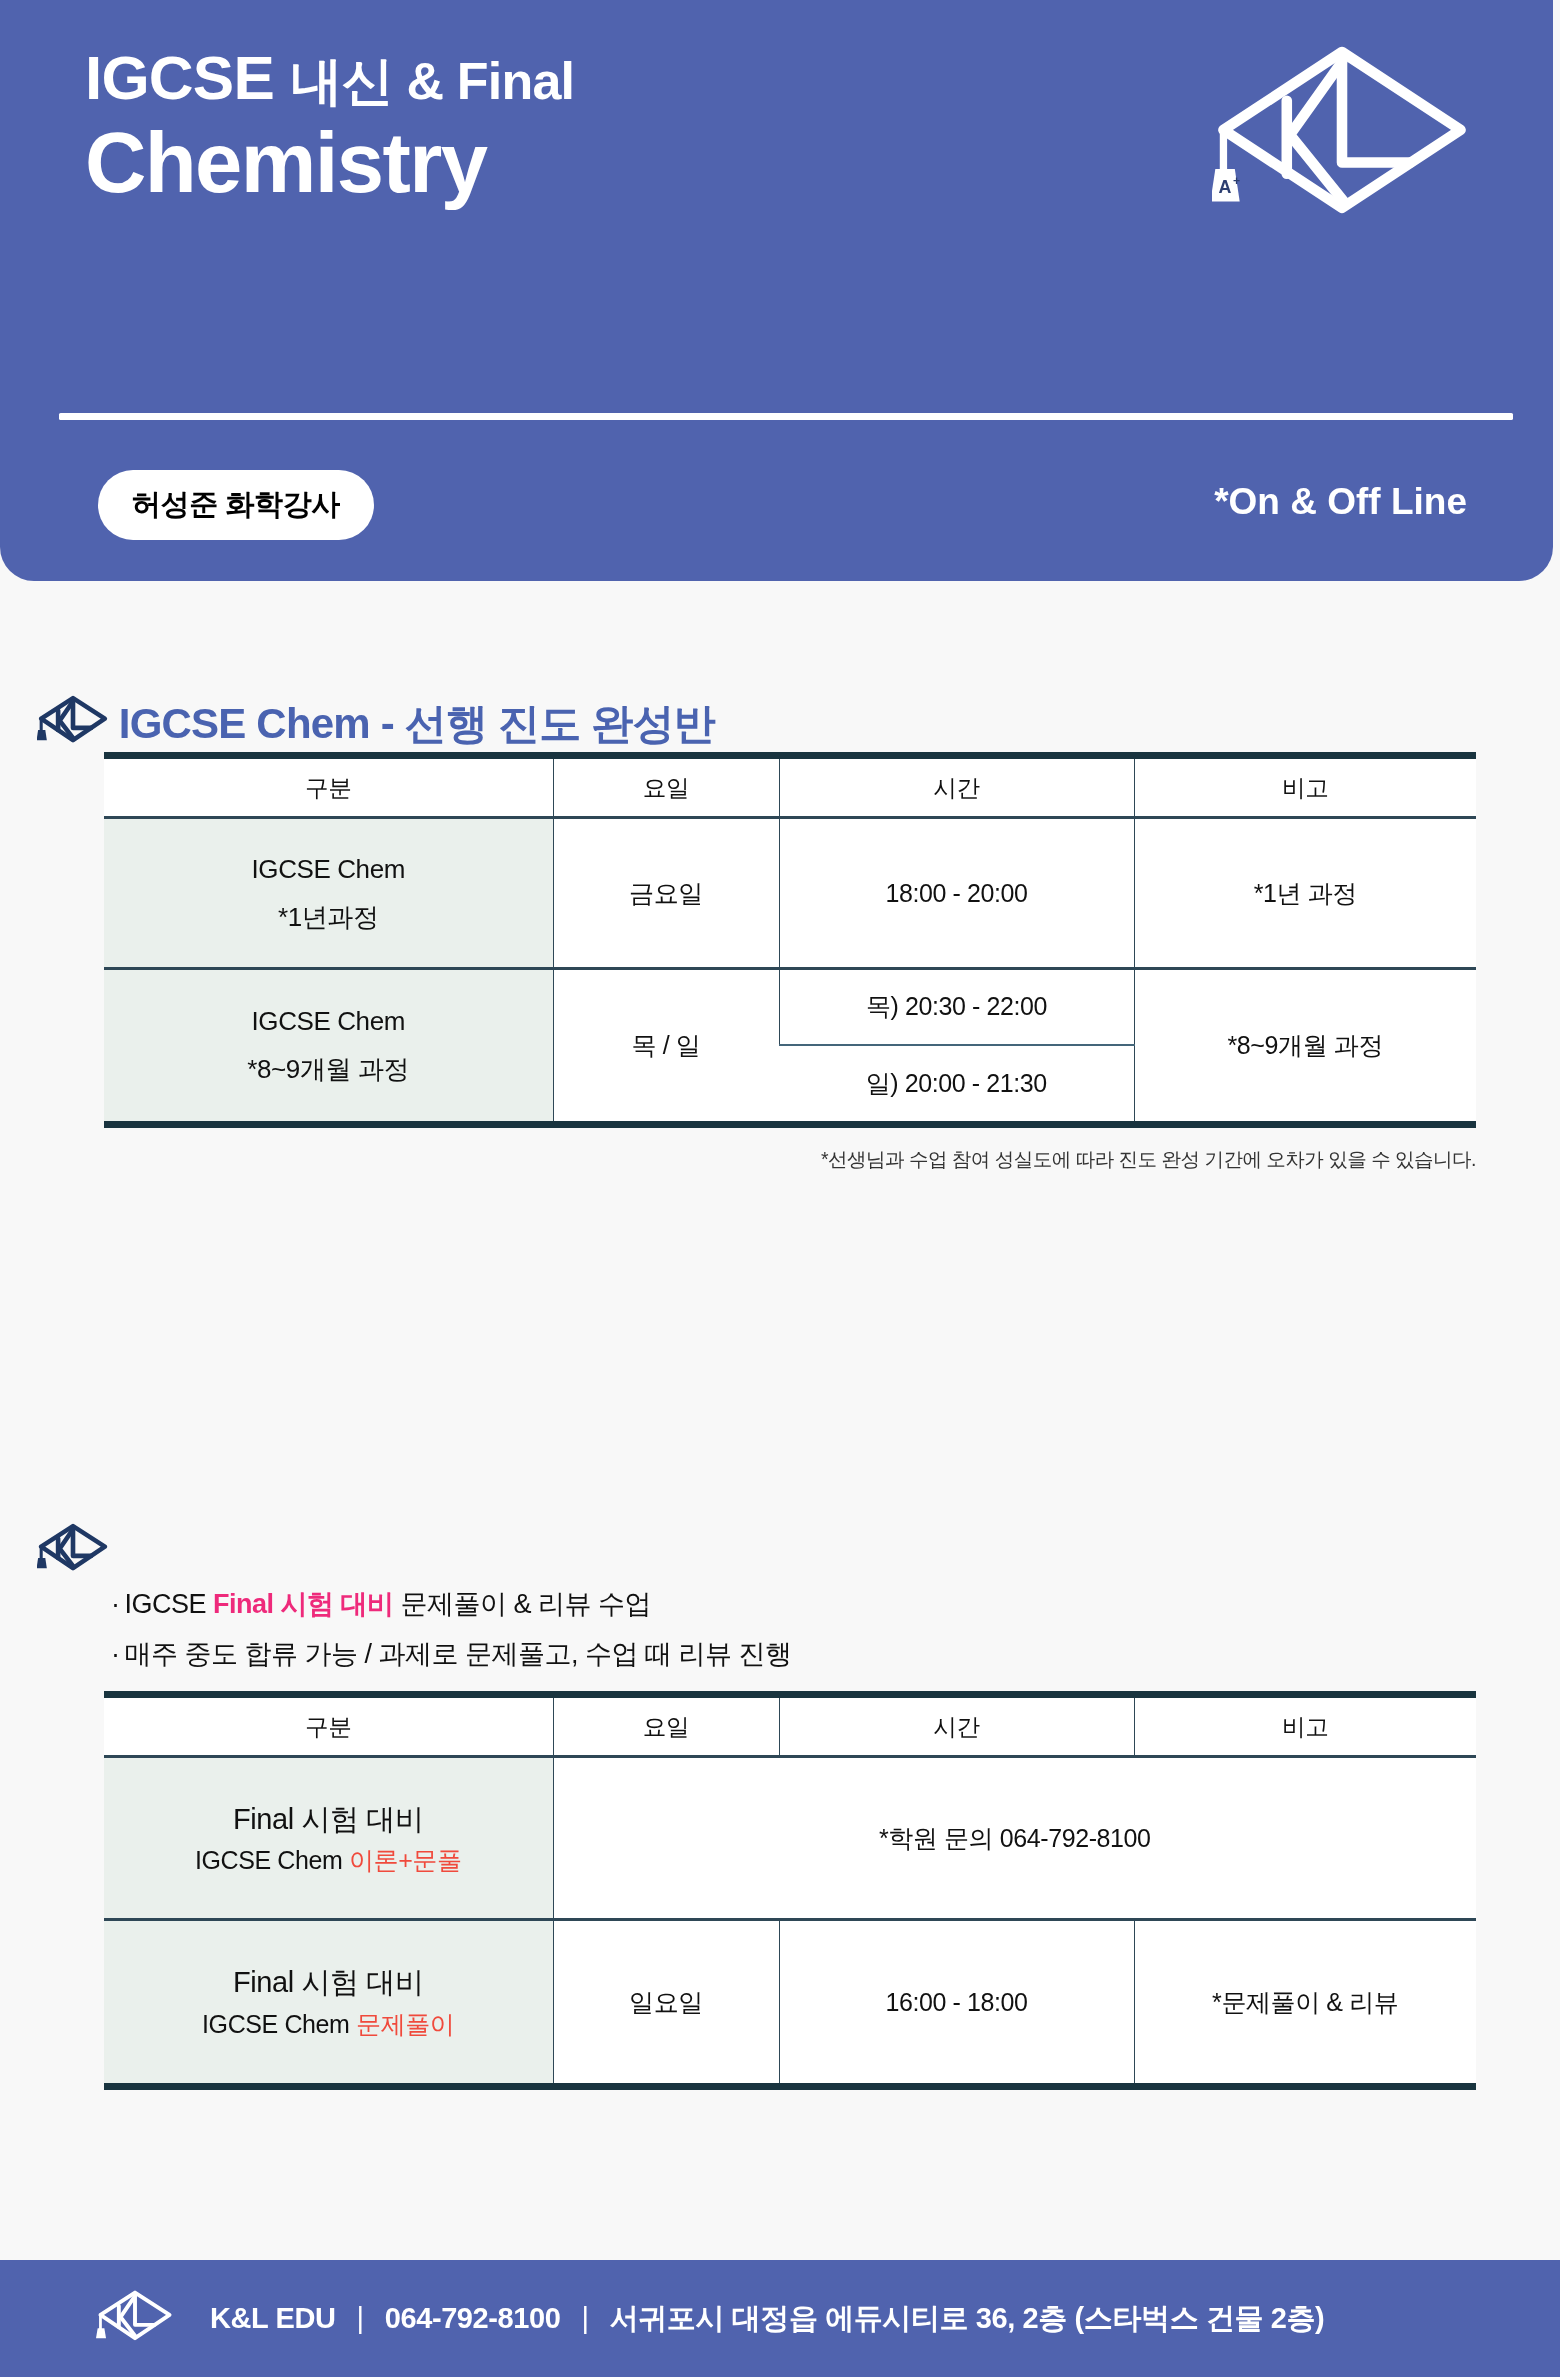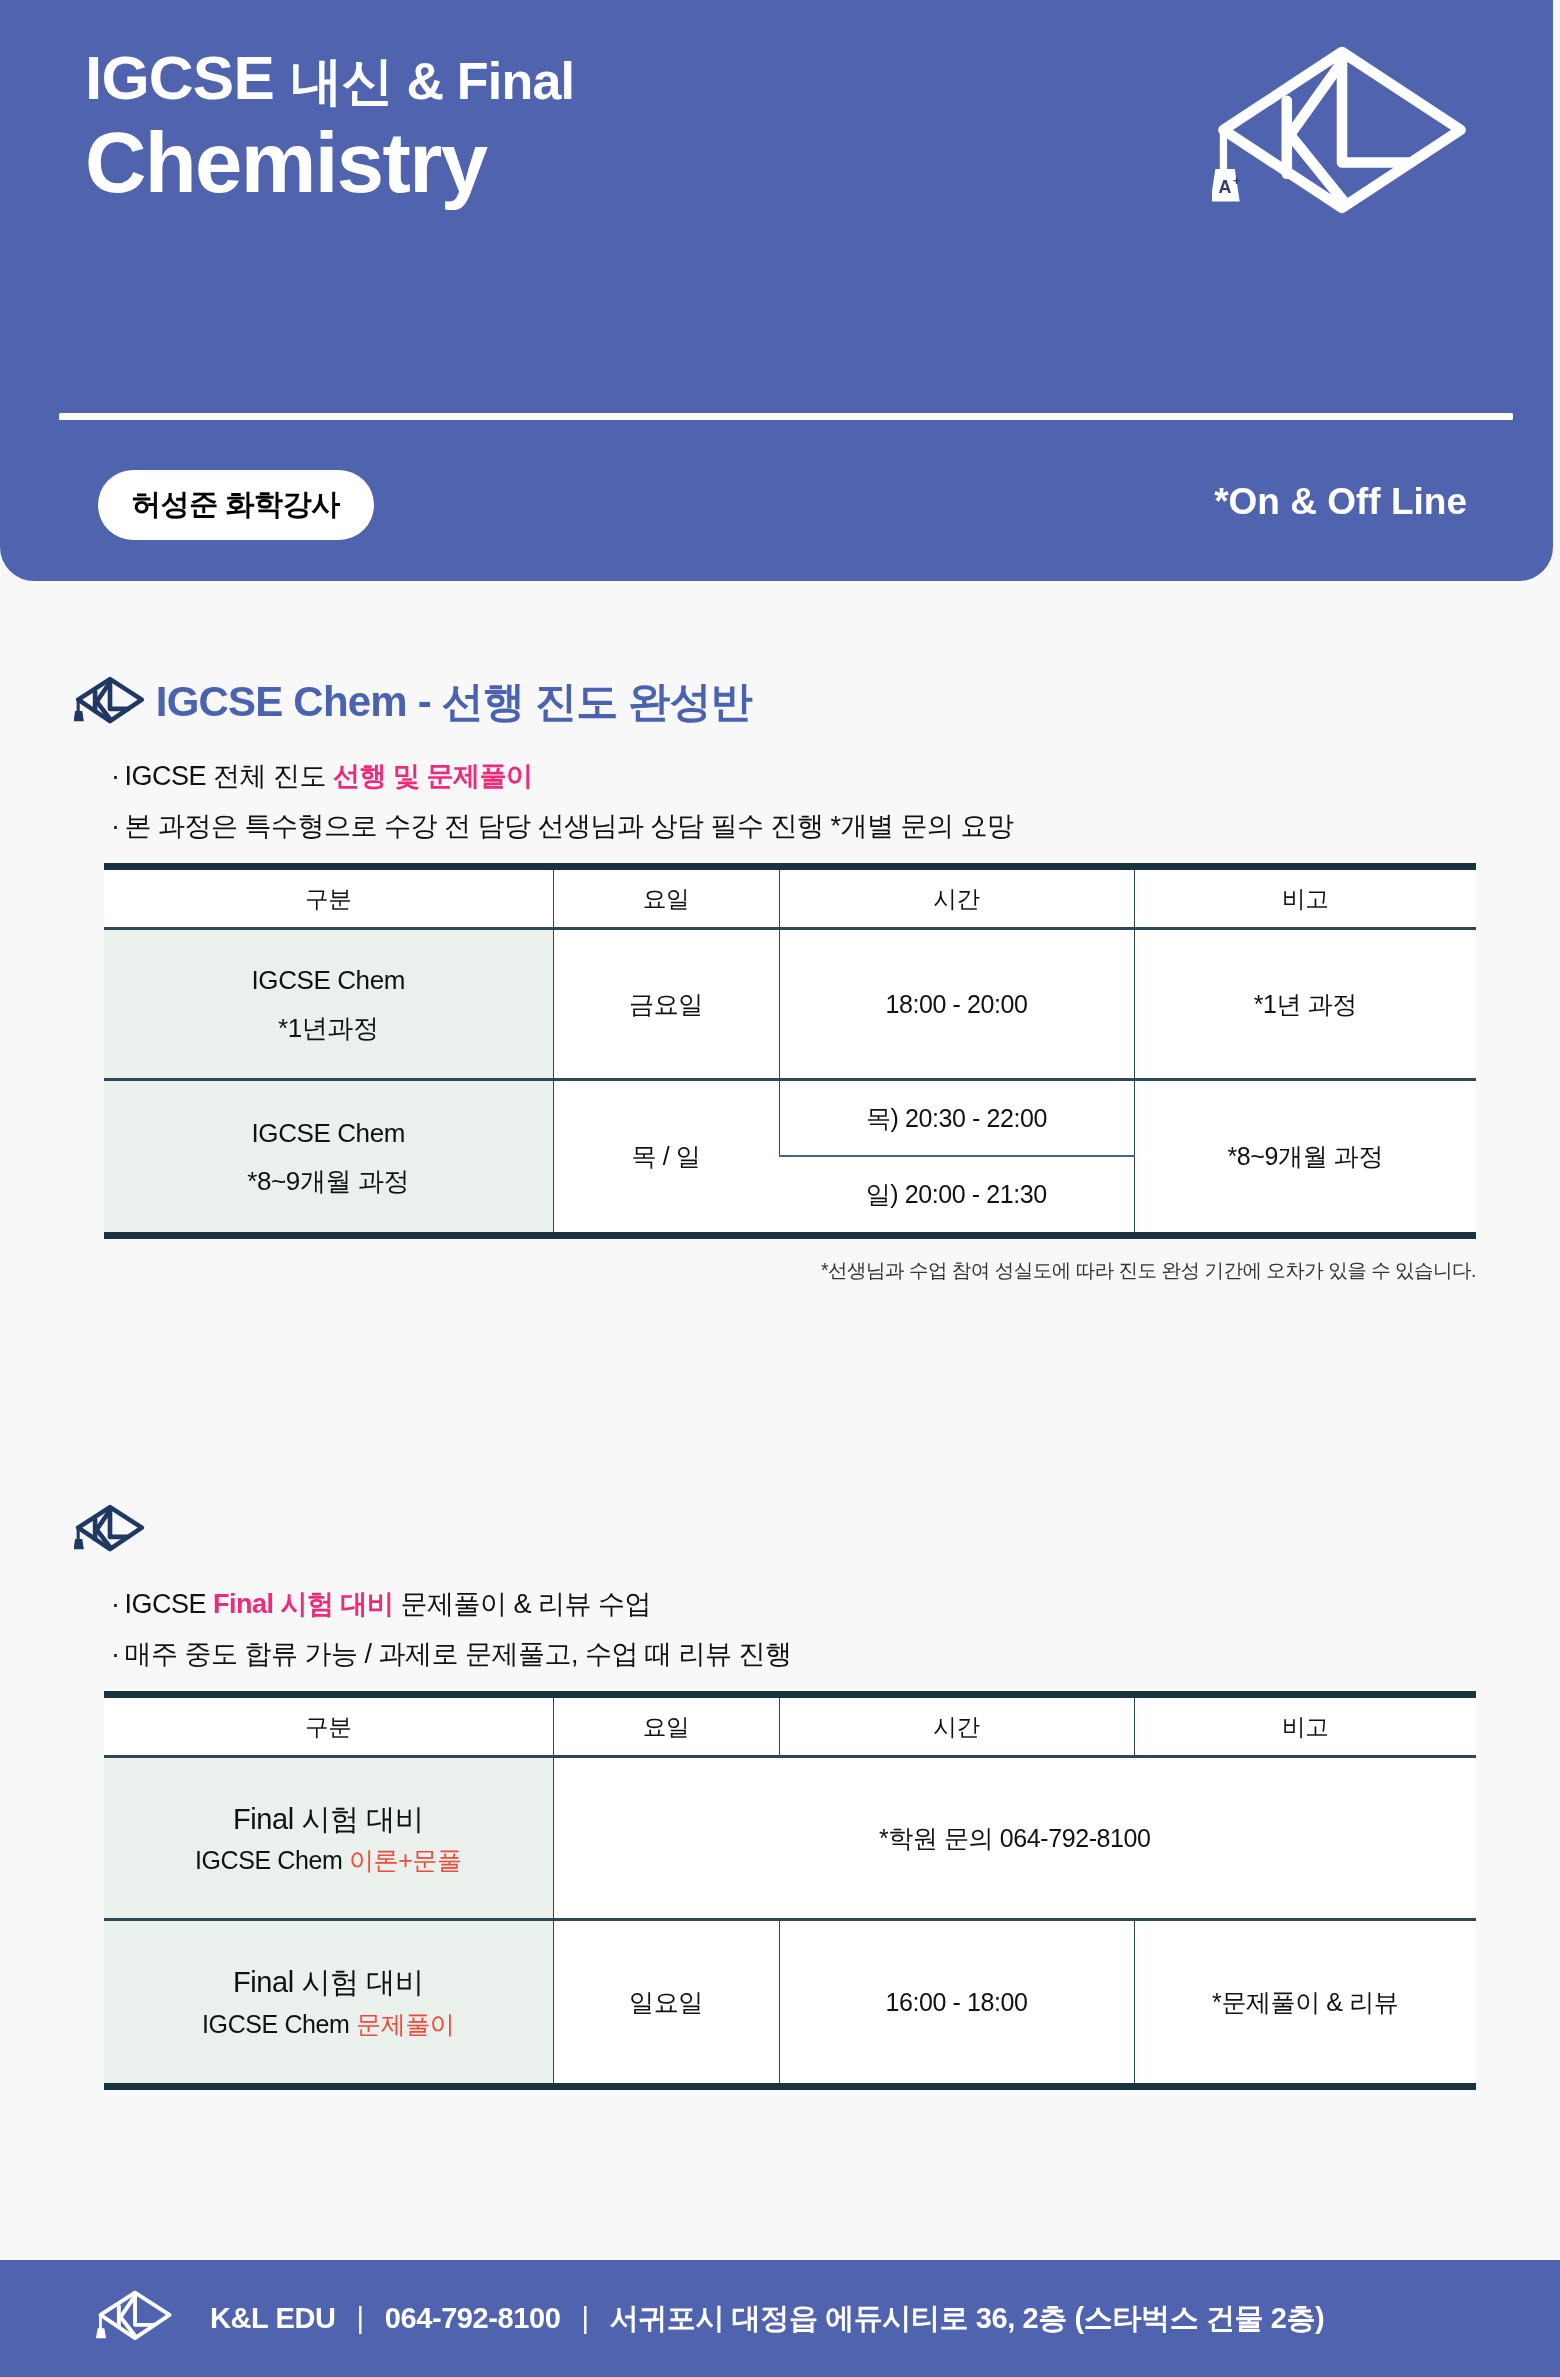--- a/index.html
+++ b/index.html
@@ -108,22 +108,22 @@
     white-space: nowrap;
   }
 
   
   .section { position: absolute; left: 0; width: 1560px; }
   #section-1 { top: 674px; }
   #section-2 { top: 1502px; }
 
   .section-head {
     display: flex;
-    align-items: flex-start;
-    padding-left: 74px;
+    align-items: flex-end;
+    padding-left: 37px;
     height: 78px;
   }
   .section-icon {
     width: 72px;
     height: 59px;
     flex: 0 0 72px;
     margin-right: 9.8px;
   }
   .section-title {
     font-size: 42px;
@@ -307,28 +307,20 @@
             <path d="M70 16 L44 54 L71 89"></path>
             <path d="M70 16 L70 68 L105 68"></path>
           </g>
           <path d="M8 50 L8 72" stroke="#1F3864" stroke-width="6" stroke-linecap="round" fill="none"></path>
           <path d="M2 72 L16 72 L19 92 L-1 92 Z" fill="#1F3864"></path>
         </svg>
       </span>
       <span class="section-title">IGCSE Chem - 선행 진도 완성반</span>
     </div>
 
-    <div class="bullets">
-      <div class="bullet">
-        <span class="dot">·</span><span>IGCSE 전체 진도 </span><span class="hl-pink">선행 및 문제풀이</span><span></span>
-      </div>
-      <div class="bullet">
-        <span class="dot">·</span><span>본 과정은 특수형으로 수강 전 담당 선생님과 상담 필수 진행  *개별 문의 요망</span>
-      </div>
-    </div>
 
     <table class="sched-table">
       <colgroup>
           <col class="c1">
           <col class="c2">
           <col class="c3">
           <col class="c4">
         </colgroup>
       <thead>
         <tr>

